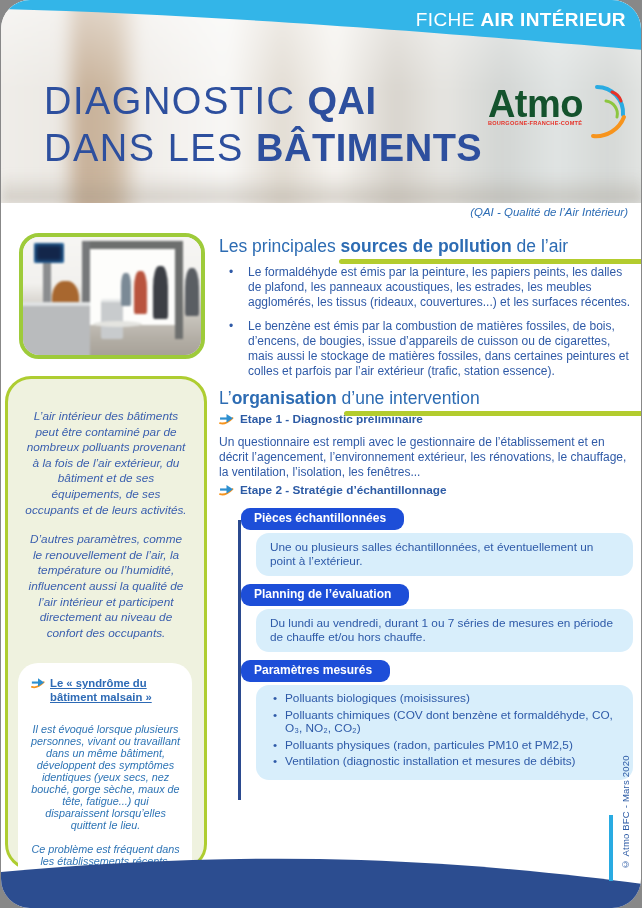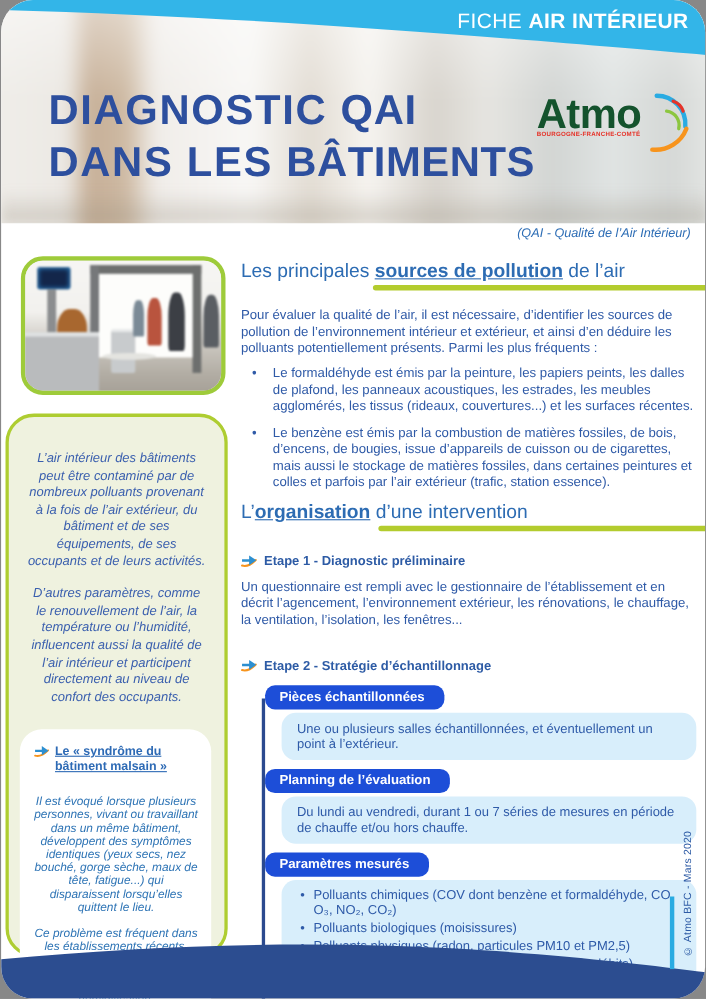--- a/index.html
+++ b/index.html
@@ -18,21 +18,21 @@
     background:linear-gradient(180deg,rgba(160,150,135,0) 0%,rgba(150,140,125,.35) 100%);filter:blur(5px);}
 
   
   .top-band{position:absolute;top:0;left:0;z-index:3;}
   .band-text{position:absolute;top:9px;right:15px;z-index:4;color:#fff;font-size:19px;letter-spacing:.4px;}
   .band-text .b{font-weight:bold;}
 
   
   .main-title{position:absolute;left:43px;top:78px;z-index:4;color:#2d4f9e;
     font-size:38px;line-height:47px;white-space:nowrap;}
-  .main-title .lt{font-weight:bold;letter-spacing:1.5px;}
+  .main-title .lt{font-weight:normal;letter-spacing:1.5px;}
   .main-title .bd{font-weight:bold;letter-spacing:.5px;}
 
   
   .logo{position:absolute;top:84px;right:12px;z-index:4;display:flex;align-items:flex-start;}
   .logo-txt{text-align:left;margin-top:6px;}
   .logo-name{font-weight:bold;font-size:38px;line-height:28px;color:#14532d;letter-spacing:-.5px;}
   .logo-region{font-weight:bold;font-size:5.6px;color:#e63329;letter-spacing:.25px;margin-top:2px;}
   .logo-arcs{margin-left:2px;}
 
   
@@ -73,29 +73,29 @@
   .callout{background:#fff;border-radius:20px;margin:22px -4px 0 -6px;padding:13px 12px 14px 13px;}
   .callout-title{display:flex;align-items:flex-start;font-style:normal;
      color:#2d6ab5;font-weight:bold;font-size:11.3px;line-height:14px;margin-bottom:19px;text-decoration:underline;}
   .callout-title .icn{flex:0 0 auto;margin:1px 5px 0 0;}
   .callout p{color:#2e74b5;font-size:10.8px;line-height:12px;margin:0 0 12px 0;}
 
   
   .main-col{position:absolute;left:218px;top:236px;width:414px;z-index:2;color:#2f5aa7;}
   h2.sec{position:relative;margin:0;font-size:17.5px;font-weight:normal;color:#2d6cb3;
      white-space:nowrap;}
-  h2.sec .b{font-weight:bold;text-decoration:underline;}
+  h2.sec .b{font-weight:bold;}
   .gbar{position:absolute;top:23px;height:5px;width:600px;background:#b3cc2e;border-radius:3px;}
   .para{font-size:12px;line-height:15px;margin:0;}
   .intro{margin-top:22px;}
   ul.mainlist{list-style:none;margin:8px 0 0 0;padding:0;}
   ul.mainlist li{position:relative;padding-left:29px;margin-bottom:9px;font-size:12px;line-height:15px;}
   ul.mainlist li::before{content:"•";position:absolute;left:10px;top:0;color:#2f5aa7;}
   .sec2{margin-top:13px;}
-  .etape{display:flex;align-items:center;margin-top:27px;font-weight:bold;font-size:11.8px;color:#2d5ba5;}
+  .etape{display:flex;align-items:center;margin-top:3px;font-weight:bold;font-size:11.8px;color:#2d5ba5;}
   .etape .icn{margin-right:6px;flex:0 0 auto;}
   .etape-para{margin-top:9px;}
 
   
   .steps{position:relative;margin-top:11px;padding-bottom:4px;}
   .vline{position:absolute;left:19px;top:12px;bottom:-8px;width:3px;background:#2b4a8f;}
   .pill{position:relative;display:inline-block;margin-left:22px;background:#1d4ed8;color:#fff;
      font-weight:bold;font-size:12px;padding:3px 18px 5px 13px;border-radius:9px;z-index:2;}
   .bubble{position:relative;margin:3px 0 8px 37px;background:#d8eefb;border-radius:13px;
      padding:7px 12px 8px 14px;width:351px;font-size:11.8px;line-height:14px;color:#2e5aa8;z-index:2;}
@@ -183,21 +183,20 @@
       </div>
     </div>
   </div>
 
   <div class="main-col">
 
     <h2 class="sec"><span>Les principales </span><span class="b">sources de pollution</span><span> de l’air</span>
       <span class="gbar" style="left:120px"></span>
     </h2>
 
-    <p class="para intro">Pour évaluer la qualité de l’air, il est nécessaire, d’identifier les sources de pollution de l’environnement intérieur et extérieur, et ainsi d’en déduire les polluants potentiellement présents. Parmi les plus fréquents :</p>
 
     <ul class="mainlist">
       <li>Le formaldéhyde est émis par la peinture, les papiers peints, les dalles de plafond, les panneaux acoustiques, les estrades, les meubles agglomérés, les tissus (rideaux, couvertures...) et les surfaces récentes.</li>
       <li> Le benzène est émis par la combustion de matières fossiles, de bois, d’encens, de bougies, issue d’appareils de cuisson ou de cigarettes, mais aussi le stockage de matières fossiles, dans certaines peintures et colles et parfois par l’air extérieur (trafic, station essence).</li>
     </ul>
 
     <h2 class="sec sec2"><span>L’</span><span class="b">organisation</span><span> d’une intervention</span>
       <span class="gbar" style="left:125px"></span>
     </h2>
 
@@ -226,22 +225,22 @@
 
       <div class="pill">Pièces échantillonnées</div>
       <div class="bubble">Une ou plusieurs salles échantillonnées, et éventuellement un point à l’extérieur.</div>
 
       <div class="pill">Planning de l’évaluation</div>
       <div class="bubble">Du lundi au vendredi, durant 1 ou 7 séries de mesures en période de chauffe et/ou hors chauffe.</div>
 
       <div class="pill">Paramètres mesurés</div>
       <div class="bubble">
         <ul class="paramlist">
+          <li>Polluants biologiques (moisissures)</li>
           <li>Polluants chimiques (COV dont benzène et formaldéhyde, CO, O₃, NO₂, CO₂)</li>
-          <li>Polluants biologiques (moisissures)</li>
           <li>Polluants physiques (radon, particules PM10 et PM2,5)</li>
           <li>Ventilation (diagnostic installation et mesures de débits)</li>
         </ul>
       </div>
     </div>
   </div>
 
   <div class="credit">© Atmo BFC - Mars 2020</div>
   <div class="cyanbar"></div>
 

